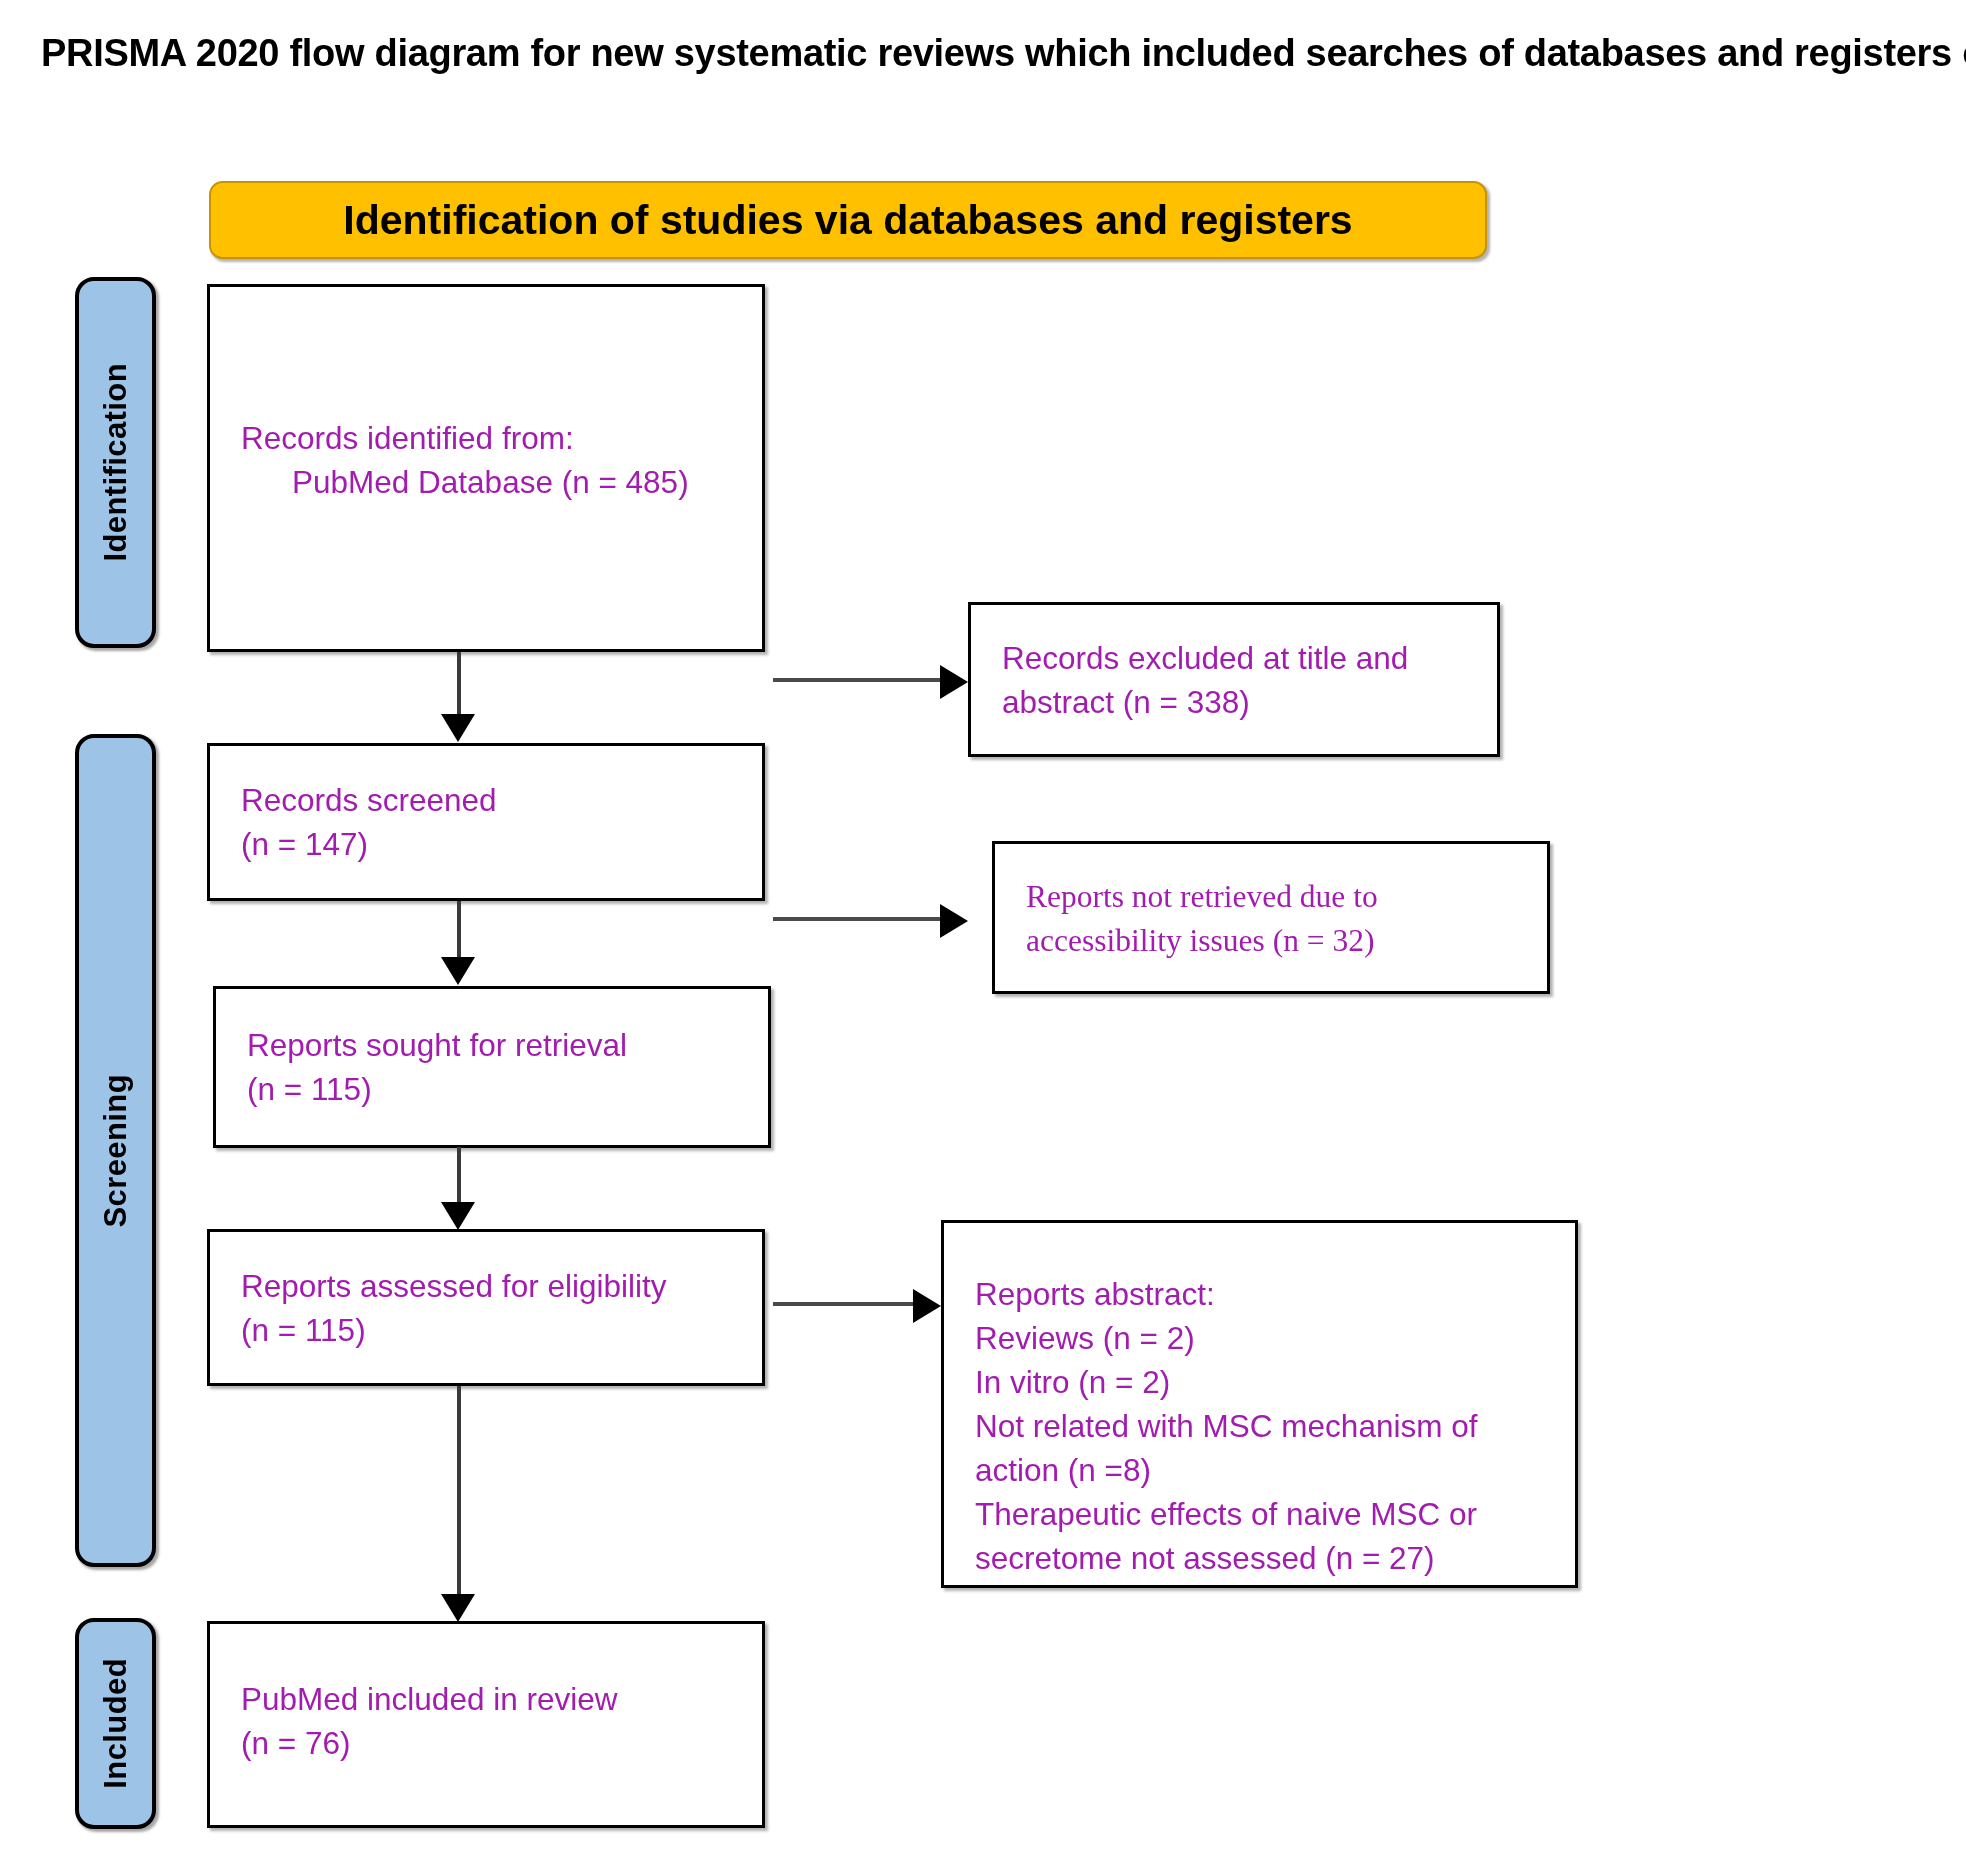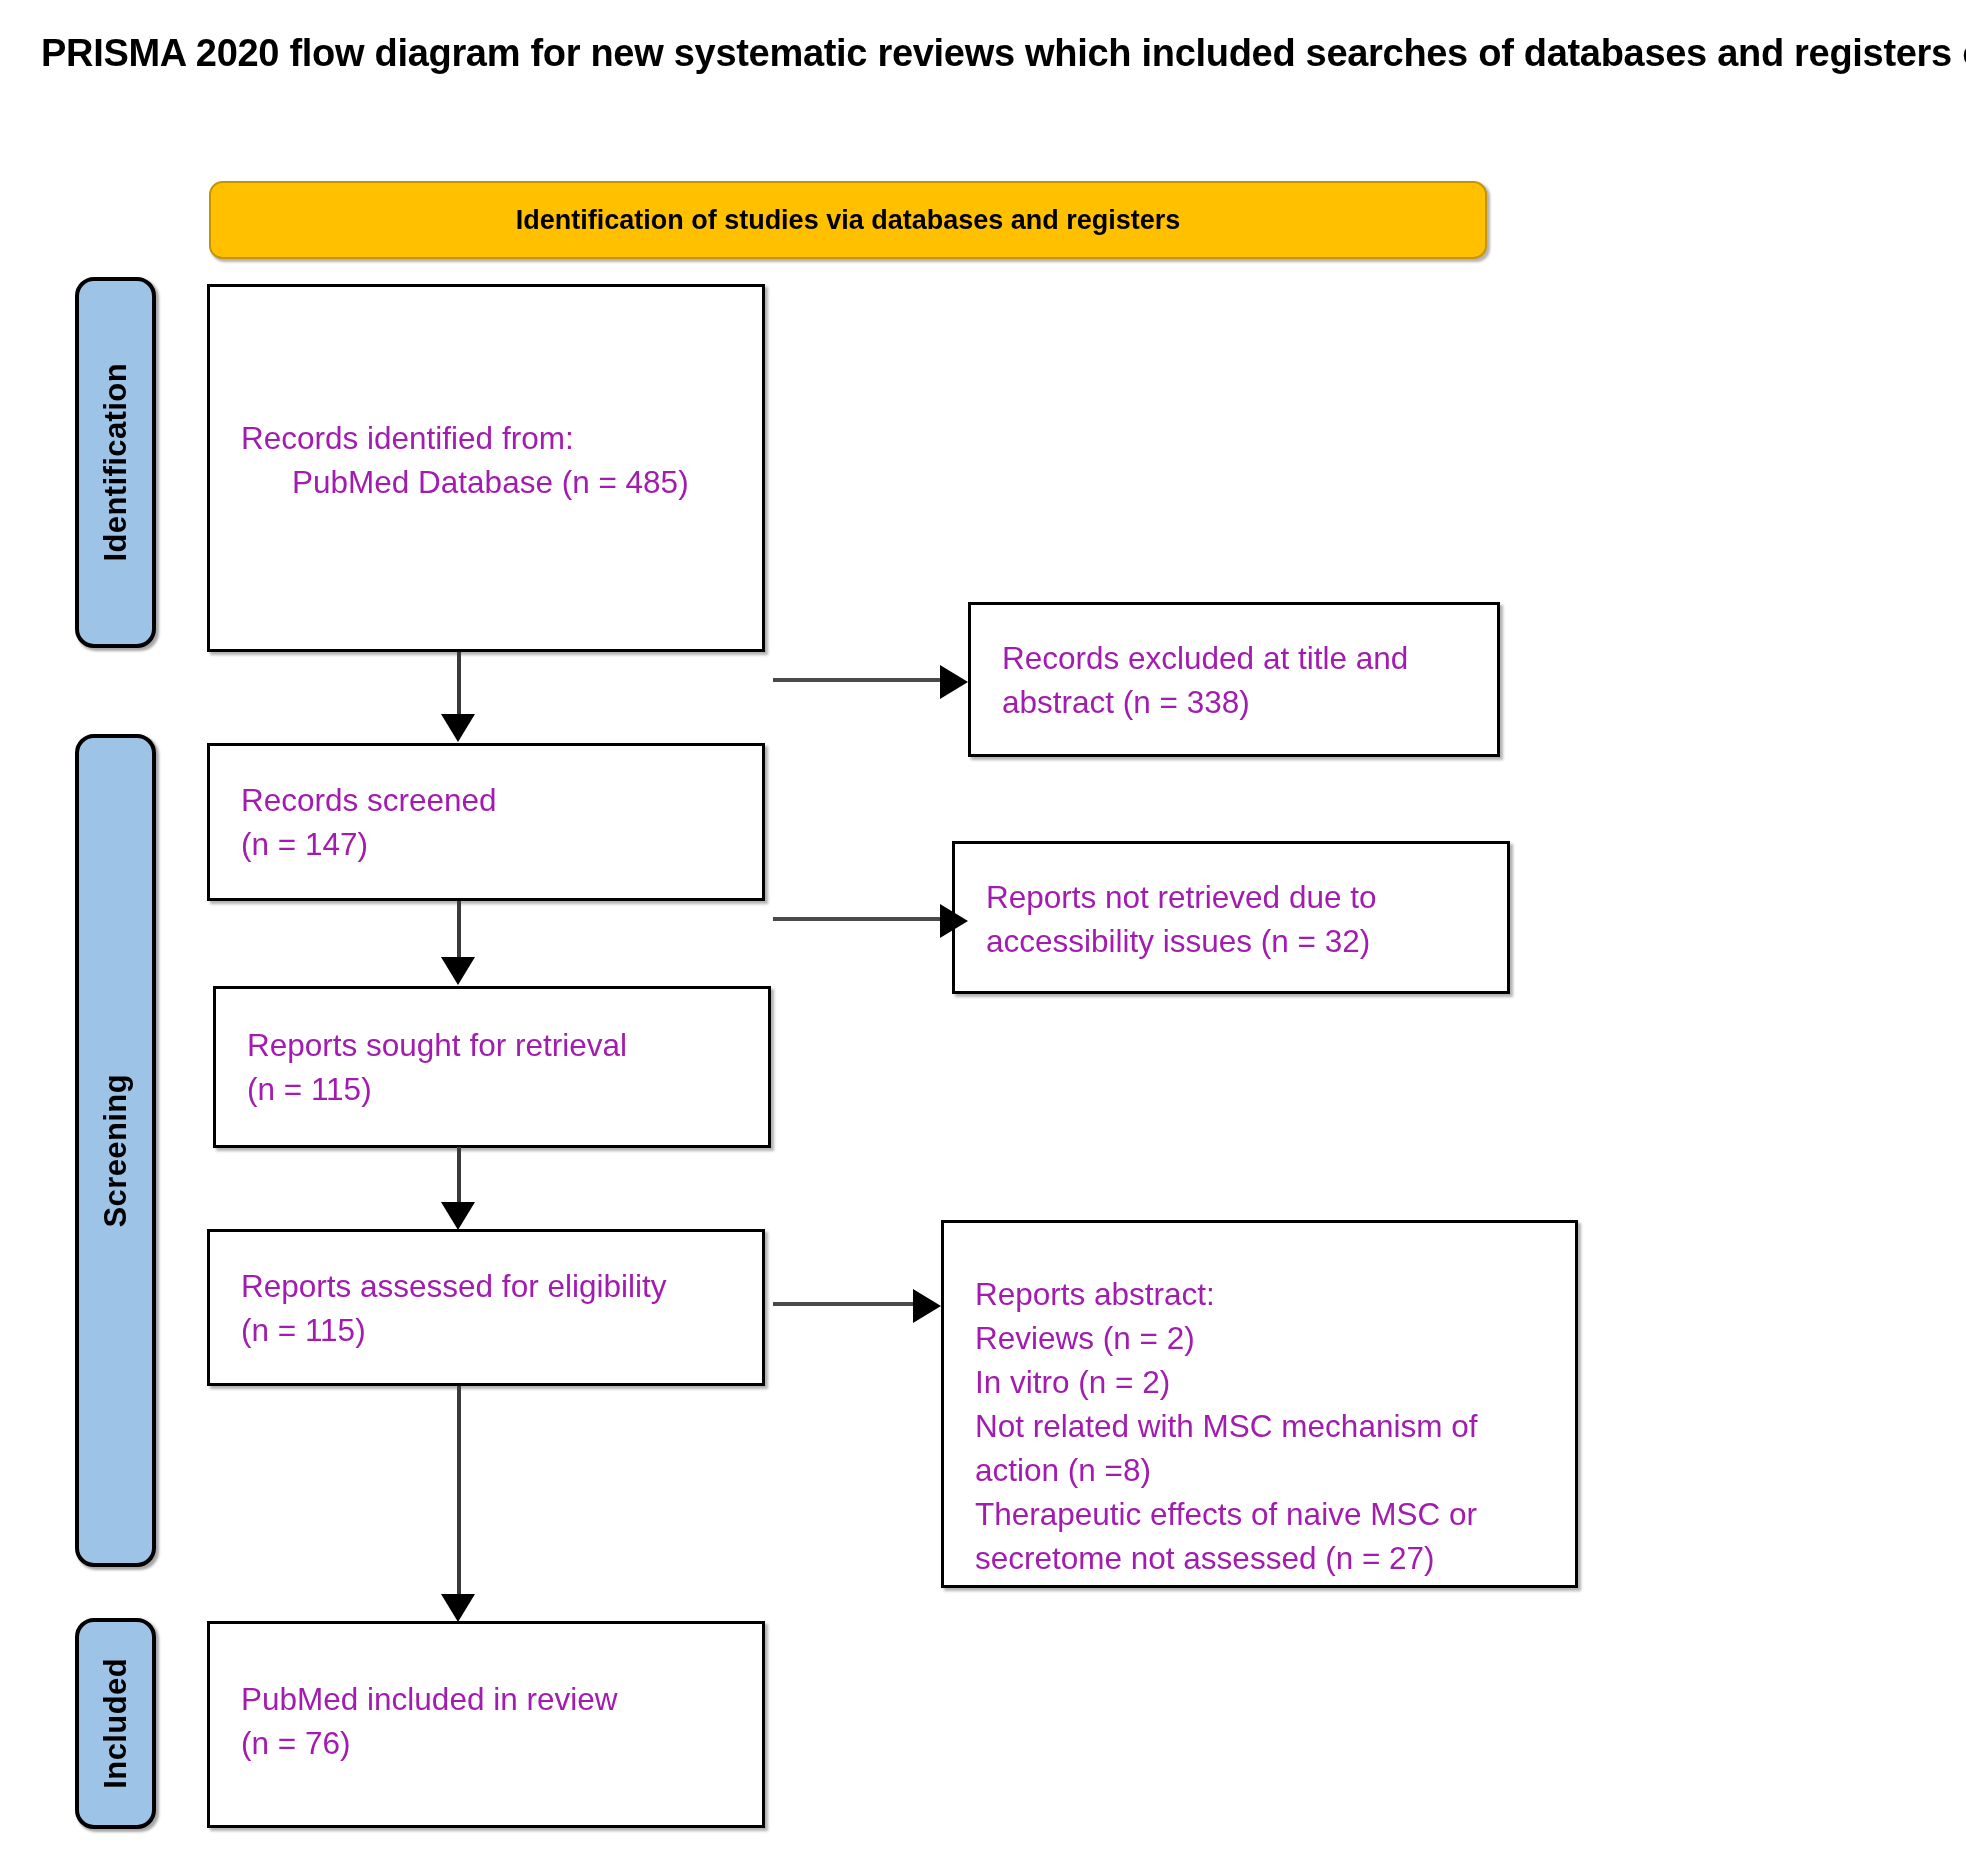--- a/index.html
+++ b/index.html
@@ -45,21 +45,21 @@
     background: #FFC000;
     border: 2.6px solid #C89200;
     border-radius: 13.6px;
     box-sizing: border-box;
     display: flex;
     align-items: center;
     justify-content: center;
     box-shadow: 2.6px 2.6px 2.6px rgba(0,0,0,0.30);
   }
   .banner-label {
-    font-size: 27px;
+    font-size: 41px;
     font-weight: bold;
     color: #000000;
     text-align: center;
   }
 
   
   .stage-bar {
     position: absolute;
     left: 75px;
     width: 81px;
@@ -115,21 +115,21 @@
 
   #box-assessed        { left: 207px; top: 1229px; width: 558px; height: 157px; }
   #box-assessed .btext { top: 32px; }
 
   #box-included        { left: 207px; top: 1621px; width: 558px; height: 207px; }
   #box-included .btext { top: 53px; }
 
   #box-excluded-title  { left: 968px; top: 602px; width: 532px; height: 155px; }
   #box-excluded-title .btext { top: 31px; }
 
-  #box-not-retrieved   { left: 952px; top: 841px; width: 558px; height: 153px; }
+  #box-not-retrieved   { left: 992px; top: 841px; width: 558px; height: 153px; font-family: Liberation Serif, serif; }
   #box-not-retrieved .btext { top: 31px; }
 
   #box-reports-excluded { left: 941px; top: 1220px; width: 637px; height: 368px; }
   #box-reports-excluded .btext { top: 49px; }
 
   
   .vline {
     position: absolute;
     width: 4.3px;
     background: #3a3a3a;

